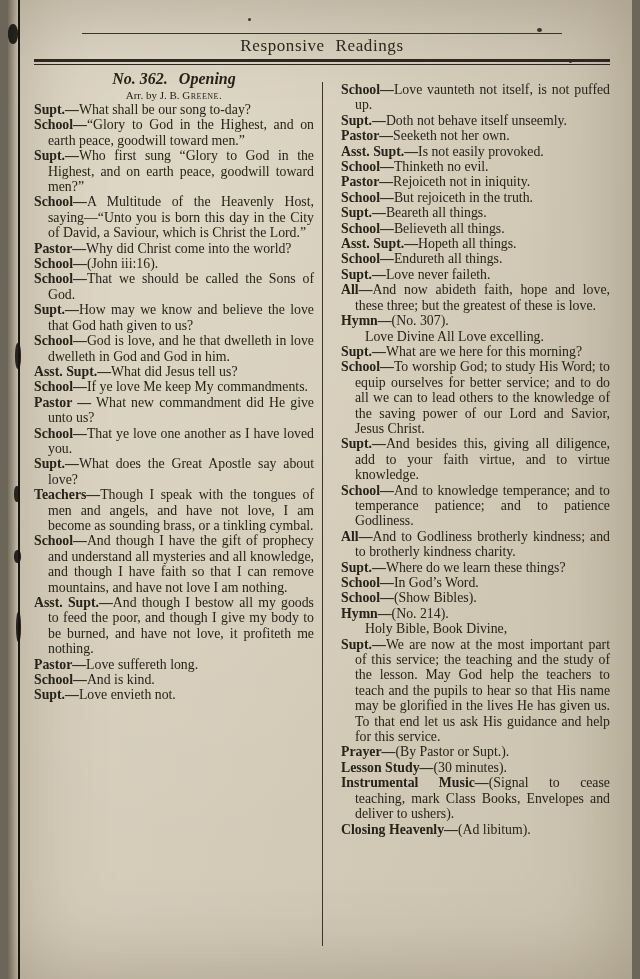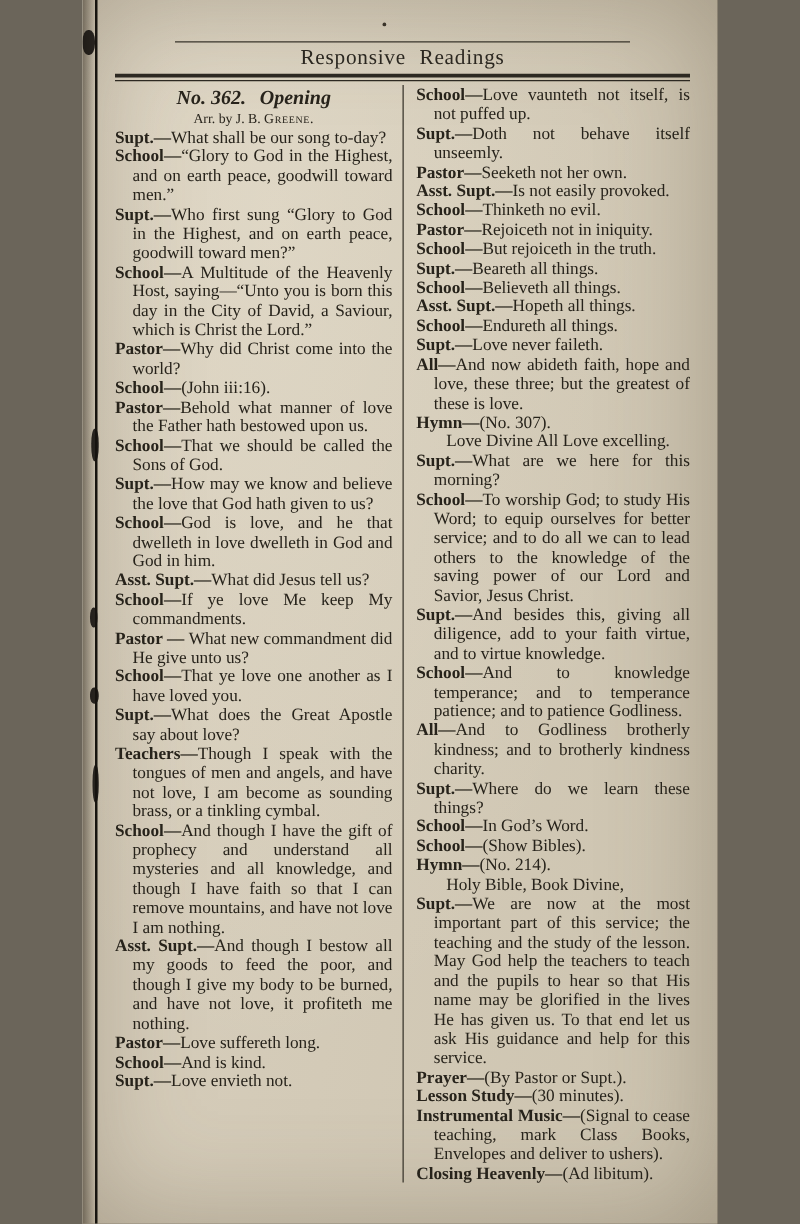--- a/index.html
+++ b/index.html
@@ -2,21 +2,21 @@
 <html><head>
 <meta charset="utf-8">
 <style>
   html,body{margin:0;padding:0;}
   body{
     background:#6b655a;
     font-family:"Liberation Serif","DejaVu Serif",serif;
   }
   .page{
     position:relative;
-    width:508px;height:979px;
+    width:624px;height:979px;
     margin:0 auto;
     background:
       radial-gradient(ellipse at 30% 18%, rgba(255,250,235,.22), transparent 60%),
       linear-gradient(100deg,#d9d0be 0%,#d3cab7 50%,#ccc3af 100%);
     box-shadow:inset 0 0 90px rgba(92,80,58,.38);
     overflow:hidden;
     color:#27231b;
   }
   .edge-shade{position:absolute;left:0;top:0;width:10px;height:100%;
     background:linear-gradient(90deg,rgba(58,50,38,.55),rgba(58,50,38,0));}
@@ -28,21 +28,21 @@
   .top-rule{height:1px;background:#39352b;margin:0 48px 1px 48px;}
   .header-title{
     text-align:center;font-size:17px;letter-spacing:.6px;word-spacing:6px;
     padding:1px 0 3px;color:#2b2720;
   }
   .double-rule{border-top:3px solid #2d2922;border-bottom:1px solid #2d2922;height:2px;margin-bottom:3px;}
 
   .columns{display:flex;align-items:stretch;min-height:878px;}
   .col{width:50%;box-sizing:border-box;font-size:13.8px;line-height:15.4px;text-align:justify;}
   .col-left{padding-right:8px;}
-  .col-right{border-left:1px solid #39352b;padding-left:10px;}
+  .col-right{border-left:1px solid #39352b;padding-left:18px;margin-top:14px;}
 
   .heading{text-align:center;font-weight:bold;font-size:16px;line-height:20px;margin:1px 0 0;font-style:italic;}
   .heading .heading-number{margin-right:11px;}
   .attribution{text-align:center;font-size:11px;line-height:13px;margin:0;}
   .attribution .attribution-name{font-variant:small-caps;letter-spacing:.5px;}
   .note{font-style:italic;font-size:12px;line-height:13.6px;margin:1px 0 2px;
     padding-left:11px;text-indent:-11px;}
 
   p.entry{margin:0;padding-left:14px;text-indent:-14px;}
   p.entry b{font-weight:bold;}
@@ -80,21 +80,20 @@
         <p class="attribution">
           <span>Arr. by J. B. </span><span class="attribution-name">Greene.</span>
         </p>
         <div>
             <p class="entry"><b>Supt.—</b>What shall be our song to-day?</p>
             <p class="entry"><b>School—</b>“Glory to God in the Highest, and on earth peace, goodwill toward men.”</p>
             <p class="entry"><b>Supt.—</b>Who first sung “Glory to God in the Highest, and on earth peace, goodwill toward men?”</p>
             <p class="entry"><b>School—</b>A Multitude of the Heavenly Host, saying—“Unto you is born this day in the City of David, a Saviour, which is Christ the Lord.”</p>
             <p class="entry"><b>Pastor—</b>Why did Christ come into the world?</p>
             <p class="entry"><b>School—</b>(John iii:16).</p>
-            <p class="entry"><b>Pastor—</b>Behold what manner of love the Father hath bestowed upon us.</p>
             <p class="entry"><b>School—</b>That we should be called the Sons of God.</p>
             <p class="entry"><b>Supt.—</b>How may we know and believe the love that God hath given to us?</p>
             <p class="entry"><b>School—</b>God is love, and he that dwelleth in love dwelleth in God and God in him.</p>
             <p class="entry"><b>Asst. Supt.—</b>What did Jesus tell us?</p>
             <p class="entry"><b>School—</b>If ye love Me keep My commandments.</p>
             <p class="entry"><b>Pastor — </b>What new commandment did He give unto us?</p>
             <p class="entry"><b>School—</b>That ye love one another as I have loved you.</p>
             <p class="entry"><b>Supt.—</b>What does the Great Apostle say about love?</p>
             <p class="entry"><b>Teachers—</b>Though I speak with the tongues of men and angels, and have not love, I am become as sounding brass, or a tinkling cymbal.</p>
             <p class="entry"><b>School—</b>And though I have the gift of prophecy and understand all mysteries and all knowledge, and though I have faith so that I can remove mountains, and have not love I am nothing.</p>

